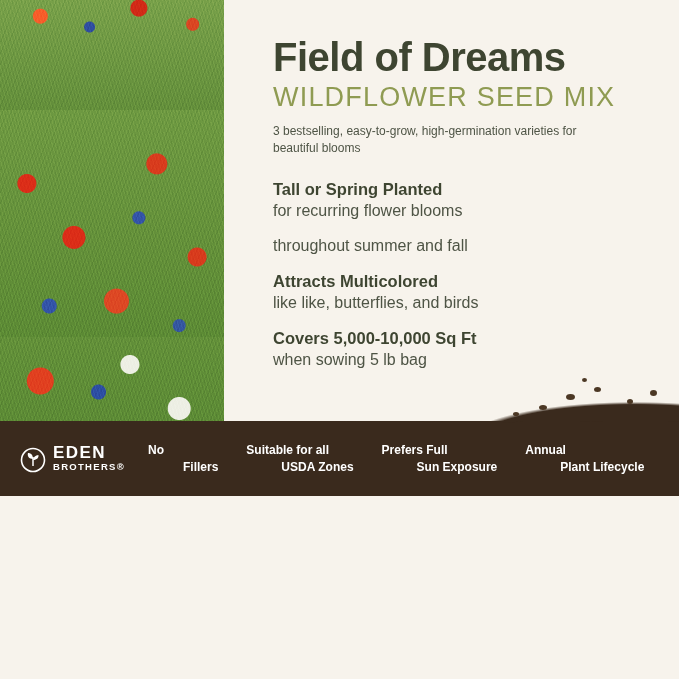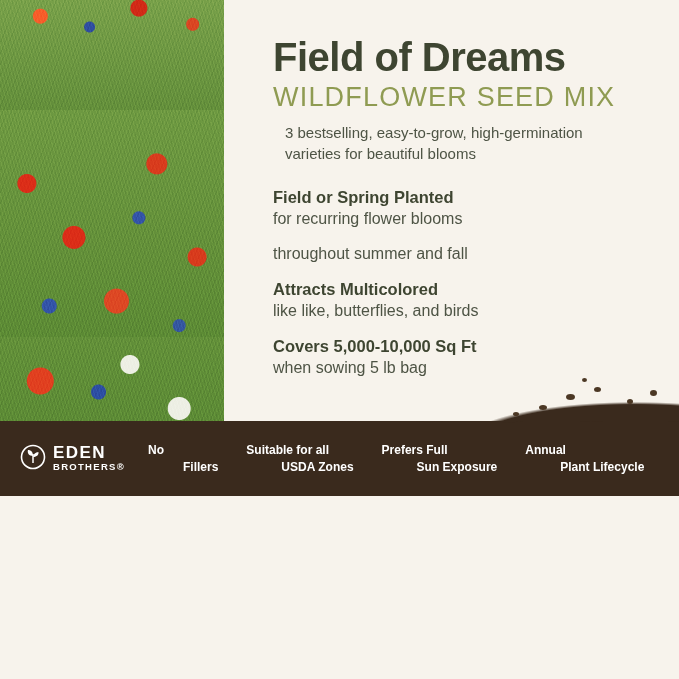--- a/index.html
+++ b/index.html
@@ -101,24 +101,24 @@
     margin: 6px 0 2px 0;
   }
   .subtitle {
     font-size: 27px;
     color: #8f9b52;
     letter-spacing: 1.2px;
     margin: 4px 0 10px 0;
     font-weight: normal;
   }
   .tagline {
-    font-size: 15px;
+    font-size: 12px;
     color: #4e5445;
     line-height: 1.38;
-    margin: 0 0 24px 12px;
+    margin: 0 0 24px 0;
     max-width: 345px;
   }
   .feature {
     margin-bottom: 17px;
   }
   .feature-head {
     font-size: 16.5px;
     font-weight: bold;
     color: #3e4531;
     margin-bottom: 3px;
@@ -168,21 +168,21 @@
     bottom: 0;
     width: 679px;
     height: 75px;
     display: flex;
     align-items: center;
     padding-left: 20px;
     box-sizing: border-box;
   }
   .logo {
     display: flex;
-    align-items: flex-start;
+    align-items: flex-end;
     width: 128px;
   }
   .logo-mark {
     width: 26px;
     height: 26px;
     margin-right: 7px;
     flex: none;
   }
   .logo-text .l1 {
     font-size: 17px;
@@ -220,21 +220,21 @@
     <div class="low"></div>
     <div class="grain"></div>
   </div>
 
   <div class="content">
     <div class="title">Field of Dreams</div>
     <div class="subtitle">WILDFLOWER SEED MIX</div>
     <div class="tagline">3 bestselling, easy-to-grow, high-germination varieties for beautiful blooms</div>
 
     <div class="feature">
-      <div class="feature-head">Field or Spring Planted</div>
+      <div class="feature-head">Tall or Spring Planted</div>
       <div class="feature-sub">for recurring flower blooms</div>
     </div>
     <div class="feature">
       <div class="feature-sub">throughout summer and fall</div>
     </div>
     <div class="feature">
       <div class="feature-head">Attracts Multicolored</div>
       <div class="feature-sub">like like, butterflies, and birds</div>
     </div>
     <div class="feature">

